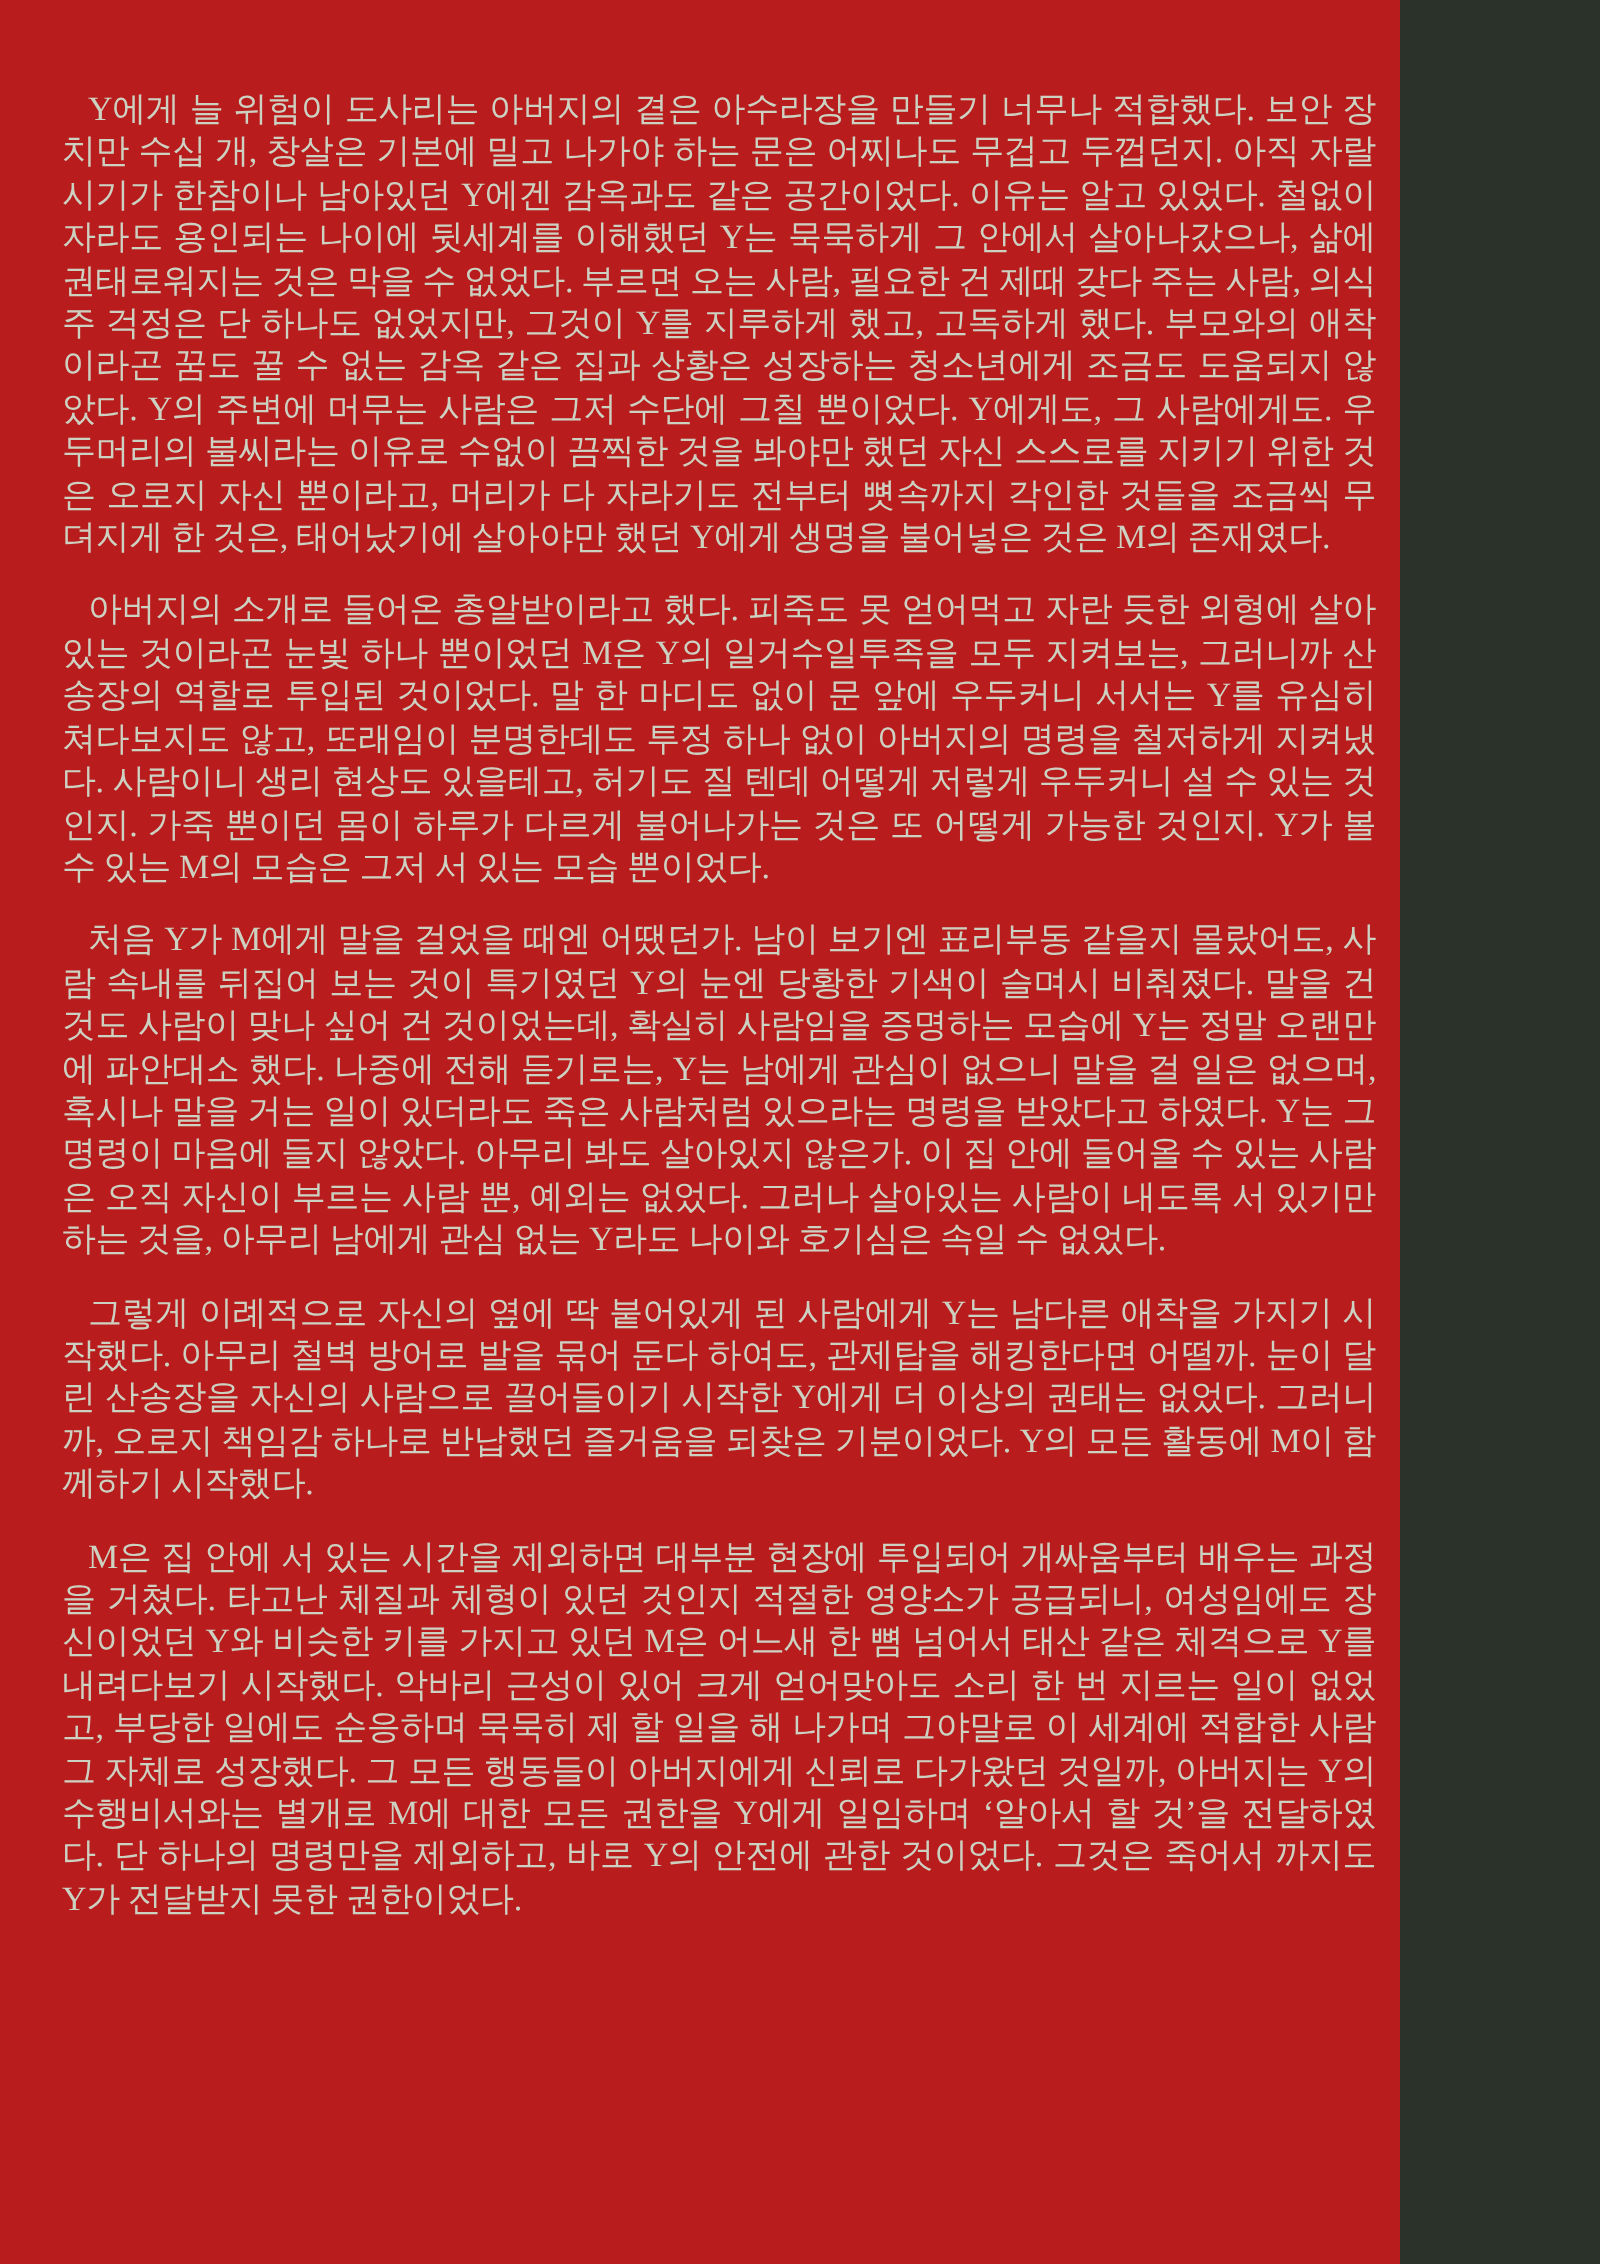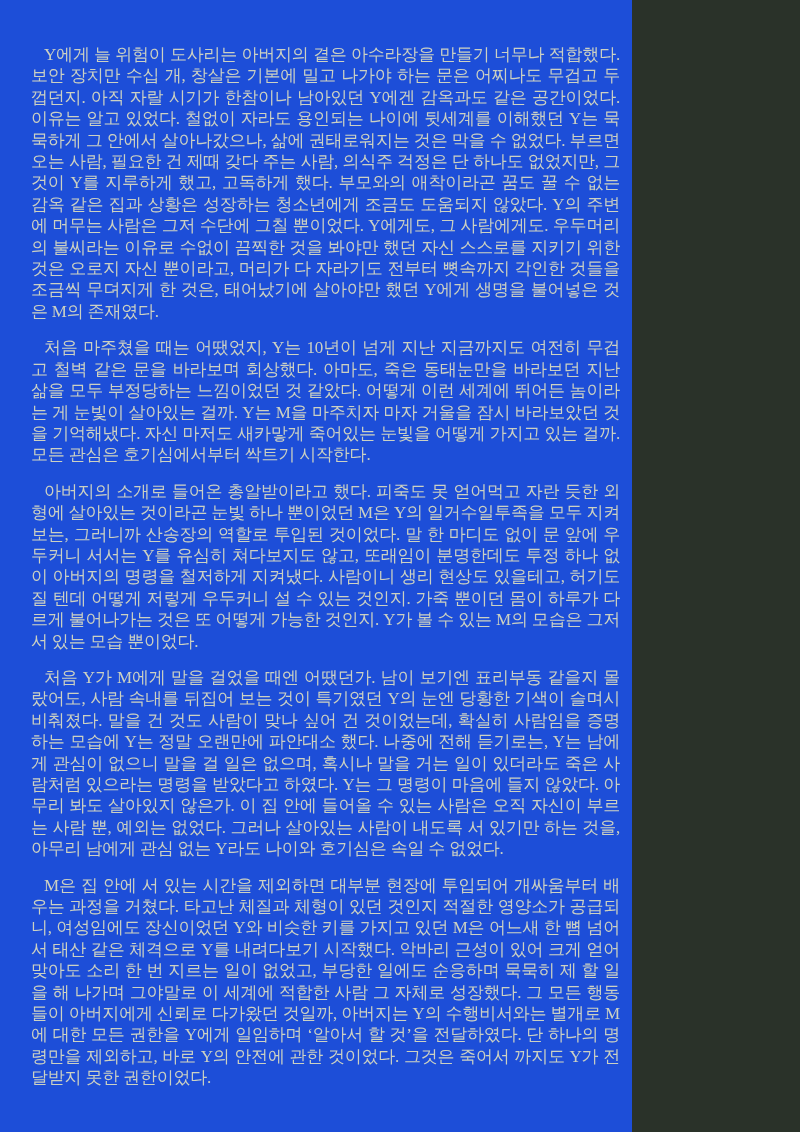--- a/index.html
+++ b/index.html
@@ -7,24 +7,24 @@
     padding: 0;
     background: #2a3229;
   }
   body {
     width: 800px;
     height: 1132px;
     overflow: hidden;
   }
   .page {
     box-sizing: border-box;
-    width: 632px;
+    width: 700px;
     height: 1132px;
     padding: 44px 12px 20px 31px;
-    background: #1d4ed8;
+    background: #b91c1c;
     font-family: "Liberation Serif", "DejaVu Serif", serif;
   }
   .page p {
     margin: 0 0 15px 0;
     font-size: 17px;
     line-height: 21.4px;
     letter-spacing: -0.2px;
     color: #ccd1c2;
     text-align: justify;
     text-indent: 13px;
@@ -32,17 +32,17 @@
   }
   .page p:last-child {
     margin-bottom: 0;
   }
 </style>
 </head>
 <body>
 
 <div class="page">
   <p>Y에게 늘 위험이 도사리는 아버지의 곁은 아수라장을 만들기 너무나 적합했다. 보안 장치만 수십 개, 창살은 기본에 밀고 나가야 하는 문은 어찌나도 무겁고 두껍던지. 아직 자랄 시기가 한참이나 남아있던 Y에겐 감옥과도 같은 공간이었다. 이유는 알고 있었다. 철없이 자라도 용인되는 나이에 뒷세계를 이해했던 Y는 묵묵하게 그 안에서 살아나갔으나, 삶에 권태로워지는 것은 막을 수 없었다. 부르면 오는 사람, 필요한 건 제때 갖다 주는 사람, 의식주 걱정은 단 하나도 없었지만, 그것이 Y를 지루하게 했고, 고독하게 했다. 부모와의 애착이라곤 꿈도 꿀 수 없는 감옥 같은 집과 상황은 성장하는 청소년에게 조금도 도움되지 않았다. Y의 주변에 머무는 사람은 그저 수단에 그칠 뿐이었다. Y에게도, 그 사람에게도. 우두머리의 불씨라는 이유로 수없이 끔찍한 것을 봐야만 했던 자신 스스로를 지키기 위한 것은 오로지 자신 뿐이라고, 머리가 다 자라기도 전부터 뼛속까지 각인한 것들을 조금씩 무뎌지게 한 것은, 태어났기에 살아야만 했던 Y에게 생명을 불어넣은 것은 M의 존재였다.</p>
-  <p>처음 마주쳤을 때는 어땠었지, Y는 10년이 넘게 지난 지금까지도 여전히 무겁고 철벽 같은 문을 바라보며 회상했다. 아마도, 죽은 동태눈만을 바라보던 지난 삶을 모두 부정당하는 느낌이었던 것 같았다. 어떻게 이런 세계에 뛰어든 놈이라는 게 눈빛이 살아있는 걸까. Y는 M을 마주치자 마자 거울을 잠시 바라보았던 것을 기억해냈다. 자신 마저도 새카맣게 죽어있는 눈빛을 어떻게 가지고 있는 걸까. 모든 관심은 호기심에서부터 싹트기 시작한다.</p>
   <p>아버지의 소개로 들어온 총알받이라고 했다. 피죽도 못 얻어먹고 자란 듯한 외형에 살아있는 것이라곤 눈빛 하나 뿐이었던 M은 Y의 일거수일투족을 모두 지켜보는, 그러니까 산송장의 역할로 투입된 것이었다. 말 한 마디도 없이 문 앞에 우두커니 서서는 Y를 유심히 쳐다보지도 않고, 또래임이 분명한데도 투정 하나 없이 아버지의 명령을 철저하게 지켜냈다. 사람이니 생리 현상도 있을테고, 허기도 질 텐데 어떻게 저렇게 우두커니 설 수 있는 것인지. 가죽 뿐이던 몸이 하루가 다르게 불어나가는 것은 또 어떻게 가능한 것인지. Y가 볼 수 있는 M의 모습은 그저 서 있는 모습 뿐이었다.</p>
   <p>처음 Y가 M에게 말을 걸었을 때엔 어땠던가. 남이 보기엔 표리부동 같을지 몰랐어도, 사람 속내를 뒤집어 보는 것이 특기였던 Y의 눈엔 당황한 기색이 슬며시 비춰졌다. 말을 건 것도 사람이 맞나 싶어 건 것이었는데, 확실히 사람임을 증명하는 모습에 Y는 정말 오랜만에 파안대소 했다. 나중에 전해 듣기로는, Y는 남에게 관심이 없으니 말을 걸 일은 없으며, 혹시나 말을 거는 일이 있더라도 죽은 사람처럼 있으라는 명령을 받았다고 하였다. Y는 그 명령이 마음에 들지 않았다. 아무리 봐도 살아있지 않은가. 이 집 안에 들어올 수 있는 사람은 오직 자신이 부르는 사람 뿐, 예외는 없었다. 그러나 살아있는 사람이 내도록 서 있기만 하는 것을, 아무리 남에게 관심 없는 Y라도 나이와 호기심은 속일 수 없었다.</p>
+  <p>그렇게 이례적으로 자신의 옆에 딱 붙어있게 된 사람에게 Y는 남다른 애착을 가지기 시작했다. 아무리 철벽 방어로 발을 묶어 둔다 하여도, 관제탑을 해킹한다면 어떨까. 눈이 달린 산송장을 자신의 사람으로 끌어들이기 시작한 Y에게 더 이상의 권태는 없었다. 그러니까, 오로지 책임감 하나로 반납했던 즐거움을 되찾은 기분이었다. Y의 모든 활동에 M이 함께하기 시작했다.</p>
   <p>M은 집 안에 서 있는 시간을 제외하면 대부분 현장에 투입되어 개싸움부터 배우는 과정을 거쳤다. 타고난 체질과 체형이 있던 것인지 적절한 영양소가 공급되니, 여성임에도 장신이었던 Y와 비슷한 키를 가지고 있던 M은 어느새 한 뼘 넘어서 태산 같은 체격으로 Y를 내려다보기 시작했다. 악바리 근성이 있어 크게 얻어맞아도 소리 한 번 지르는 일이 없었고, 부당한 일에도 순응하며 묵묵히 제 할 일을 해 나가며 그야말로 이 세계에 적합한 사람 그 자체로 성장했다. 그 모든 행동들이 아버지에게 신뢰로 다가왔던 것일까, 아버지는 Y의 수행비서와는 별개로 M에 대한 모든 권한을 Y에게 일임하며 ‘알아서 할 것’을 전달하였다. 단 하나의 명령만을 제외하고, 바로 Y의 안전에 관한 것이었다. 그것은 죽어서 까지도 Y가 전달받지 못한 권한이었다.</p>
 </div>
 
 </body></html>

